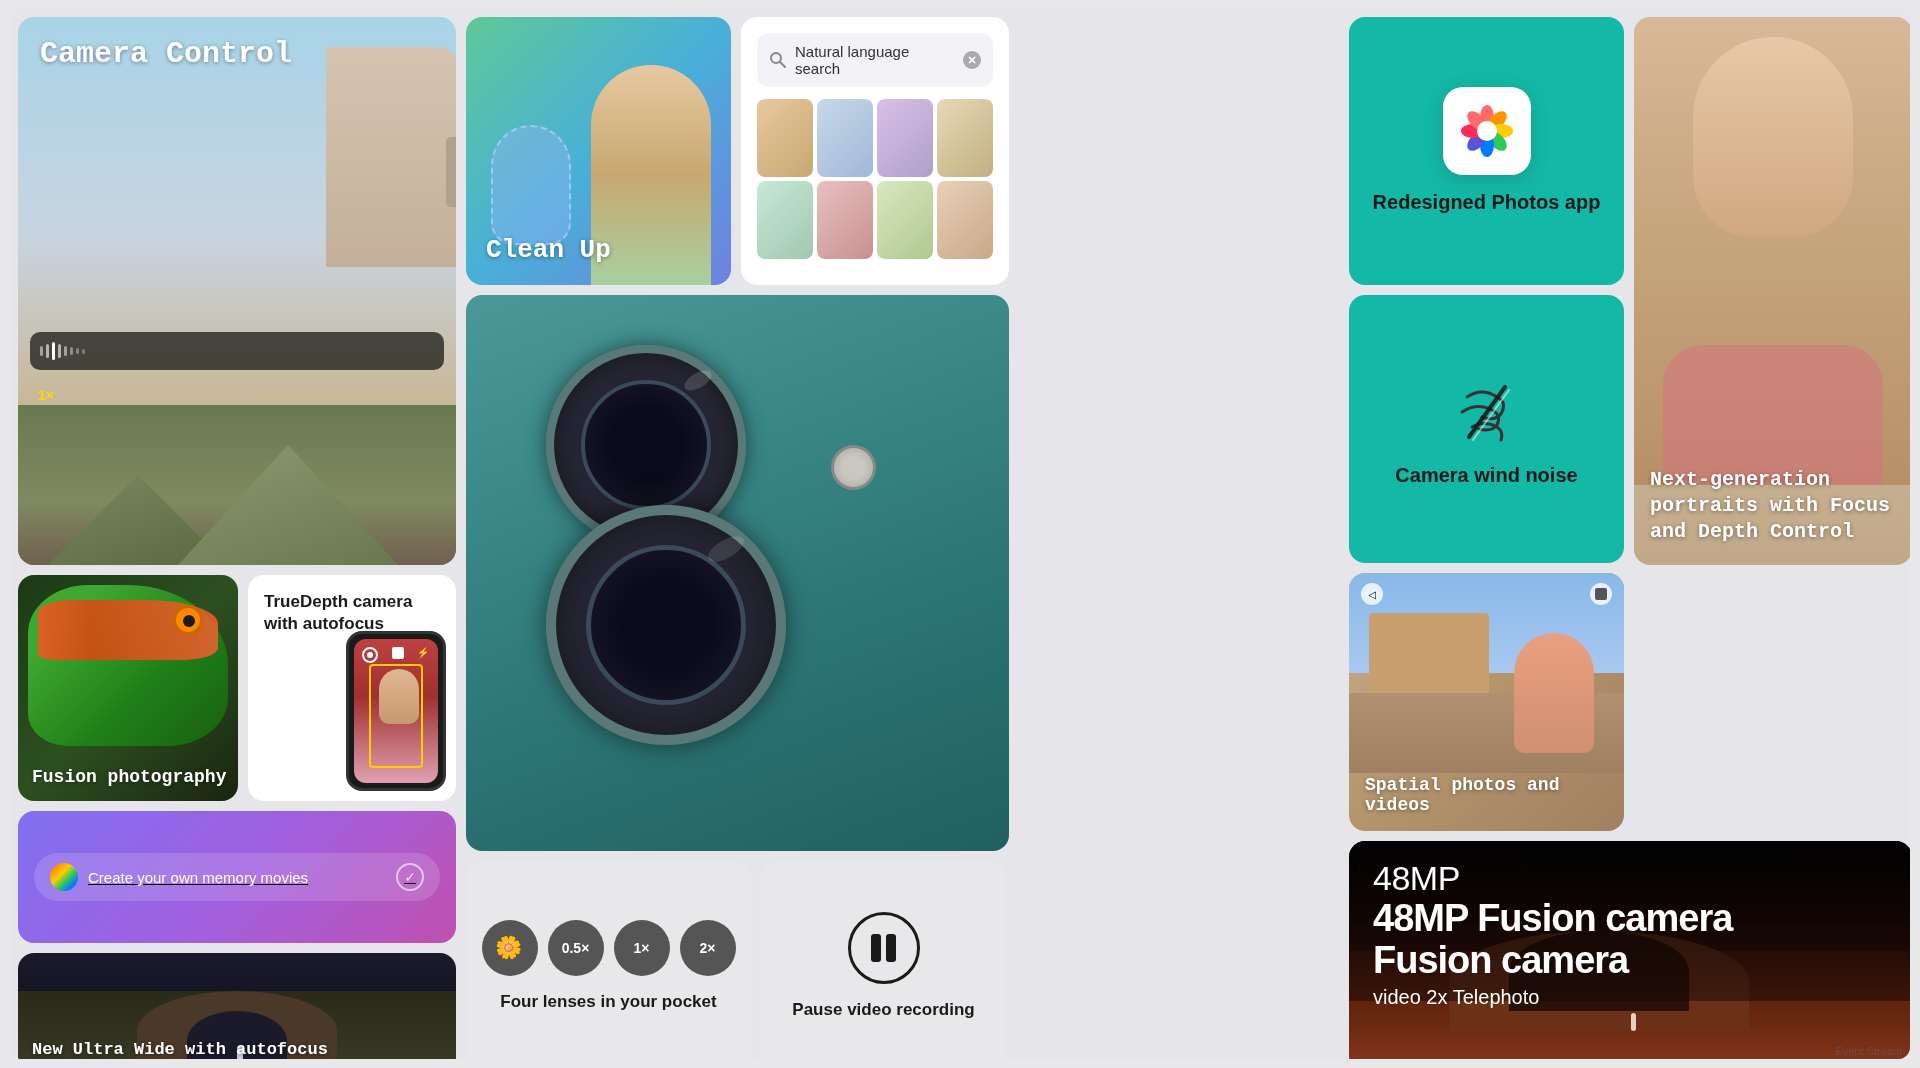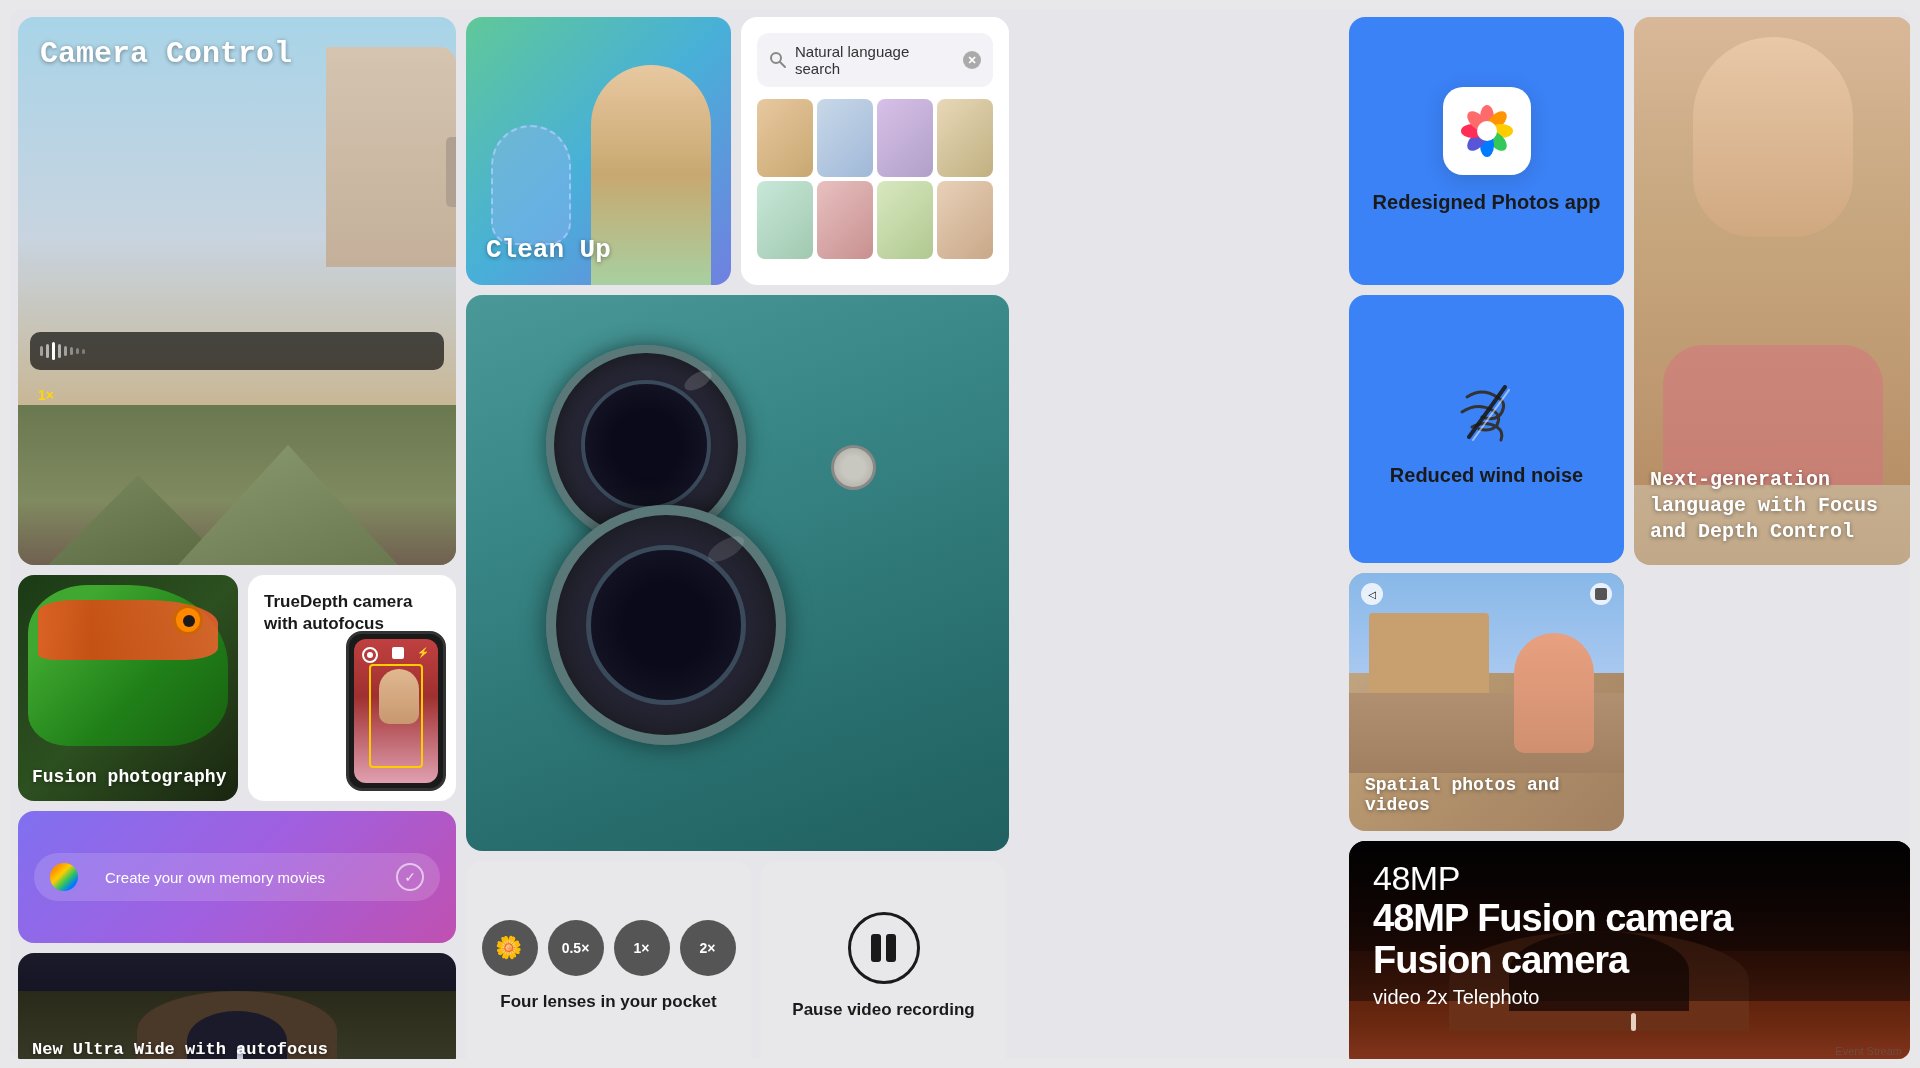--- a/index.html
+++ b/index.html
@@ -26,21 +26,21 @@
 
     .g {
       position: absolute;
       border-radius: 16px;
       overflow: hidden;
     }
 
     
     .bg-sky-desert { background: linear-gradient(180deg, #a8d4e8 0%, #c8d4e0 40%, #c8b898 70%, #a09878 100%); }
     .bg-white { background: white; }
-    .bg-light-gray { background: #3b82f6; }
+    .bg-light-gray { background: #14b8a6; }
     .bg-lenses { background: #e8e8ea; }
 
     
     .tile-title-white {
       color: white;
       font-weight: 700;
       text-shadow: 0 1px 4px rgba(0,0,0,0.4);
       font-family: Liberation Mono, monospace;
     }
 
@@ -121,21 +121,21 @@
         <ellipse cx="32" cy="18" rx="7" ry="12" fill="#5856d6" transform="rotate(225 32 32)"></ellipse>
         <ellipse cx="32" cy="18" rx="7" ry="12" fill="#ff2d55" transform="rotate(270 32 32)"></ellipse>
         <ellipse cx="32" cy="18" rx="7" ry="12" fill="#ff6b6b" transform="rotate(315 32 32)"></ellipse>
         <circle cx="32" cy="32" r="10" fill="white"></circle>
       </svg>
     </div>
     <span style="font-size:20px;font-weight:700;color:#1a1a1a;text-align:center;line-height:1.3;">Redesigned Photos app</span>
   </div>
 
   <div class="g" style="left:1624px; top:8px; width:278px; height:548px; background:linear-gradient(180deg,#c8d8e8 0%,#d8c0a8 40%,#c0a888 100%);">
-    <span class="tile-label tile-title-white" style="bottom:20px; left:16px; right:16px; font-size:20px; line-height:1.3;">Next-generation language with Focus and Depth Control</span>
+    <span class="tile-label tile-title-white" style="bottom:20px; left:16px; right:16px; font-size:20px; line-height:1.3;">Next-generation portraits with Focus and Depth Control</span>
 
     <div style="position:absolute;top:0;left:0;right:0;bottom:80px;background:linear-gradient(180deg,#d8b898 0%,#c8a880 40%,#b89068 100%);">
 
       <div style="position:absolute;top:20px;left:50%;transform:translateX(-50%);width:160px;height:200px;background:linear-gradient(180deg,#e8c8a8,#d0a880);border-radius:80px 80px 60px 60px;"></div>
 
       <div style="position:absolute;bottom:0;left:50%;transform:translateX(-50%);width:220px;height:140px;background:#d8708080;border-radius:40px 40px 0 0;"></div>
     </div>
   </div>
 
   <div class="g" style="left:456px; top:286px; width:543px; height:556px; background:linear-gradient(160deg,#4a9898 0%,#3a8888 30%,#2a7070 70%,#206060 100%);">
@@ -184,21 +184,21 @@
         </div>
 
         <div style="position:absolute;top:25px;left:15px;right:15px;bottom:15px;border:2px solid #ffcc00;border-radius:4px;"></div>
 
         <div style="position:absolute;top:30px;left:25px;width:40px;height:55px;background:linear-gradient(180deg,#e0b890,#c89870);border-radius:20px 20px 10px 10px;"></div>
       </div>
     </div>
   </div>
 
   <div class="g" style="left:8px; top:802px; width:438px; height:132px; background:linear-gradient(135deg,#8070f0 0%,#a060e0 50%,#c050b0 100%);">
-    <div style="position:absolute;top:50%;left:16px;transform:translateY(-50%);display:flex;align-items:center;background:rgba(255,255,255,0.15);border-radius:28px;padding:10px 16px;gap:27px;right:16px;">
+    <div style="position:absolute;top:50%;left:16px;transform:translateY(-50%);display:flex;align-items:center;background:rgba(255,255,255,0.15);border-radius:28px;padding:10px 16px;gap:10px;right:16px;text-decoration:underline;">
 
       <div style="width:28px;height:28px;border-radius:50%;background:linear-gradient(135deg,#ff6b6b,#ff9500,#ffcc00,#34c759,#007aff,#5856d6);display:flex;align-items:center;justify-content:center;">
       </div>
       <span style="font-size:15px;color:white;flex:1;">Create your own memory movies</span>
 
       <div style="width:28px;height:28px;border-radius:50%;border:2px solid rgba(255,255,255,0.6);display:flex;align-items:center;justify-content:center;color:rgba(255,255,255,0.8);font-size:14px;">✓</div>
     </div>
   </div>
 
   <div class="g" style="left:8px; top:944px; width:438px; height:118px; background:linear-gradient(180deg,#1a1a2a 0%,#0a0a18 100%); overflow:hidden;">
@@ -249,21 +249,21 @@
       <svg width="80" height="80" viewBox="0 0 80 80">
 
         <path d="M20 25 Q35 15 50 25 Q60 30 55 40 Q50 50 35 45" fill="none" stroke="#333" stroke-width="3" stroke-linecap="round"></path>
         <path d="M15 40 Q30 30 45 38 Q55 43 50 53 Q45 60 32 57" fill="none" stroke="#333" stroke-width="3" stroke-linecap="round"></path>
         <path d="M25 55 Q38 48 50 55 Q57 60 54 68" fill="none" stroke="#333" stroke-width="3" stroke-linecap="round"></path>
 
         <line x1="58" y1="15" x2="22" y2="65" stroke="#1a1a1a" stroke-width="4" stroke-linecap="round" opacity="0.9"></line>
         <line x1="62" y1="18" x2="26" y2="68" stroke="white" stroke-width="2" stroke-linecap="round" opacity="0.5"></line>
       </svg>
     </div>
-    <span style="font-size:20px;font-weight:700;color:#1a1a1a;text-align:center;">Reduced wind noise</span>
+    <span style="font-size:20px;font-weight:700;color:#1a1a1a;text-align:center;">Camera wind noise</span>
   </div>
 
   <div class="g" style="left:1339px; top:564px; width:275px; height:258px; background:linear-gradient(135deg,#c8b090 0%,#b89870 40%,#a08060 100%); overflow:hidden;">
 
     <div style="position:absolute;top:0;left:0;right:0;height:200px;">
 
       <div style="position:absolute;top:0;left:0;right:0;height:100px;background:linear-gradient(180deg,#88b8e8 0%,#a8c8f0 100%);"></div>
 
       <div style="position:absolute;top:40px;left:20px;width:120px;height:100px;background:#c8a070;border-radius:4px;"></div>
       <div style="position:absolute;bottom:0;left:0;right:0;height:80px;background:linear-gradient(0deg,#a08060,#b09070);"></div>

